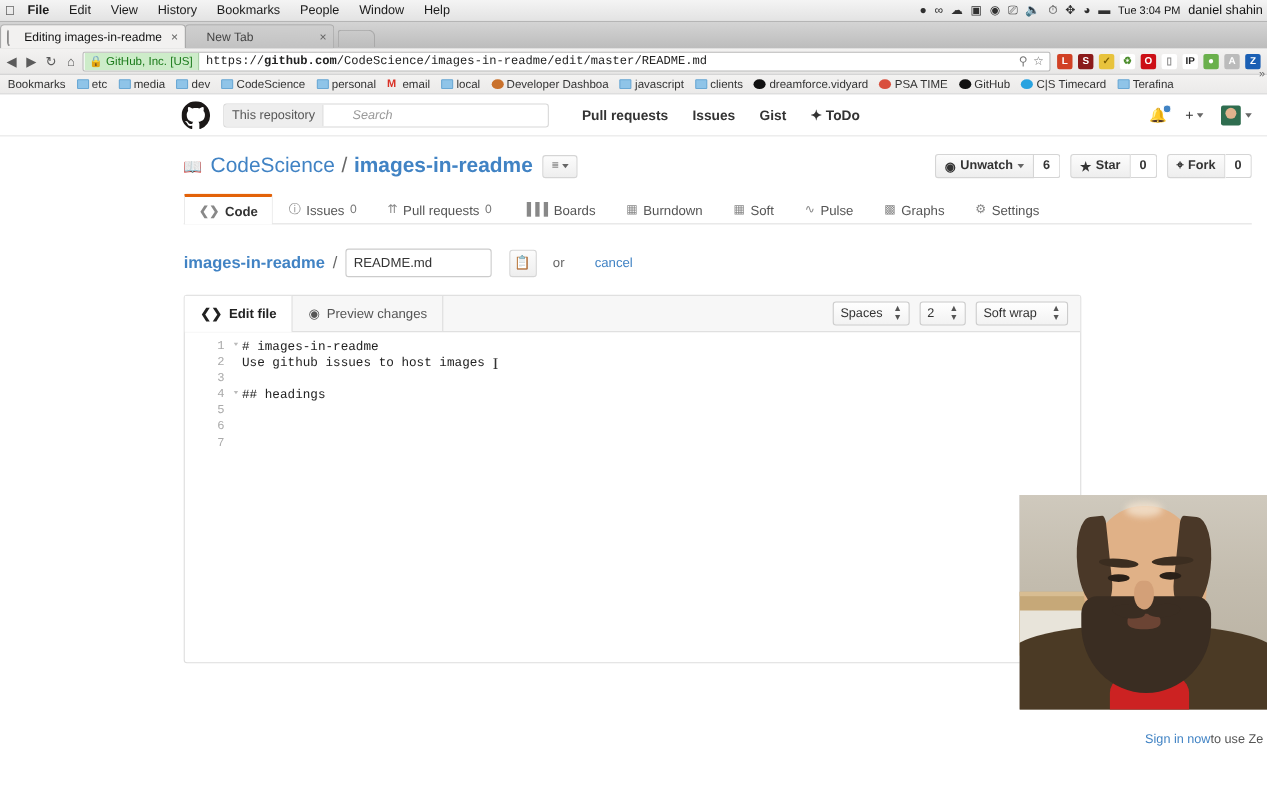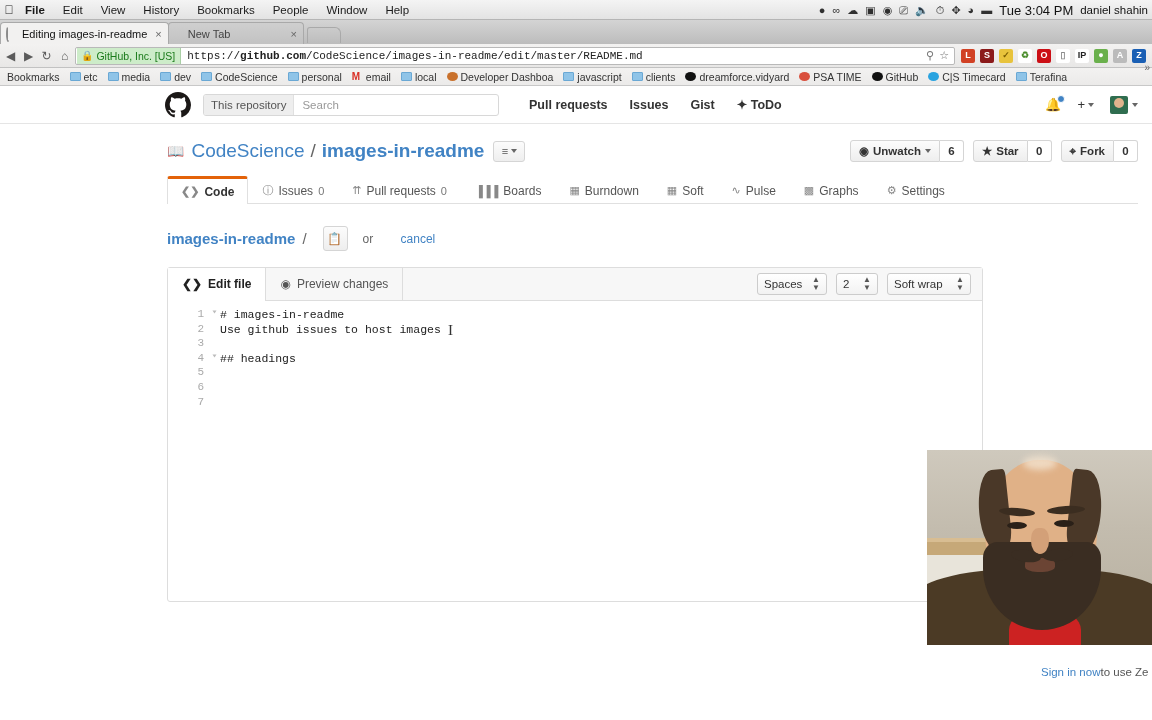--- a/index.html
+++ b/index.html
@@ -22,21 +22,21 @@
     position: relative;
   }
   .macbar .applemenu { width: 14px; text-align: center; font-size: 12px; }
   .macbar .mitem { padding: 0 9px; line-height: 20px; white-space: nowrap; }
   .macbar .mitem.bold { font-weight: bold; }
   .macbar .right {
     position: absolute; right: 0; top: 0; height: 20px;
     display: flex; align-items: center; gap: 7px; padding-right: 4px;
   }
   .macbar .sysicon { font-size: 11px; color: #303030; line-height: 20px; }
-  .macbar .clock { font-size: 13px; color: #111; white-space: nowrap; }
+  .macbar .clock { font-size: 10px; color: #111; white-space: nowrap; }
   .macbar .user { font-size: 11.5px; color: #111; white-space: nowrap; }
 
   
   .tabstrip {
     height: 24px;
     background: linear-gradient(to bottom, #d4d4d4, #bcbcbc);
     position: relative;
     display: flex; align-items: flex-end;
     padding-left: 0px;
   }
@@ -143,21 +143,21 @@
     display: flex; align-items: center;
     width: 296px; height: 22px;
     border: 1px solid #d8d8d8; border-radius: 3px;
     background: #fff; overflow: hidden;
   }
   .gh-scope {
     background: #eee; color: #555; font-size: 11.5px;
     padding: 0 7px; height: 20px; display: flex; align-items: center;
     border-right: 1px solid #e0e0e0;
   }
-  .gh-sinput { font-size: 11.5px; color: #999; padding-left: 8px; }
+  .gh-sinput { font-size: 11.5px; color: #999; padding-left: 26px; font-style: italic; }
   .gh-nav { display: flex; align-items: center; gap: 22px; margin-left: 30px; }
   .gh-nav a { font-size: 12.5px; color: #333; font-weight: bold; text-decoration: none; white-space: nowrap;}
   .gh-right { margin-left: auto; display: flex; align-items: center; gap: 16px; }
   .bell { position: relative; font-size: 13px; color: #333; }
   .bell .dot {
     position: absolute; top: -2px; right: -4px;
     width: 8px; height: 8px; border-radius: 50%;
     background: #4183c4; border: 1px solid #fff;
   }
   .plusmenu { font-size: 13px; color: #333; display: flex; align-items: center; gap: 3px; }
@@ -601,20 +601,21 @@
       </div>
     <div class="rtab">
         <span class="ic">⚙</span>
         <span>Settings</span>
       </div>
   </div>
 
   <div class="fileline">
     <span class="bc">images-in-readme</span>
     <span class="bcslash">/</span>
+    <span class="fname-input" placeholder="Name your file...">README.md</span>
     <span class="copybtn">📋</span>
     <span class="orcancel"><span>or</span> <a href="#">cancel</a></span>
   </div>
 
   <div class="editor-wrap">
     <div class="editor-head">
       <div class="ehtab active">
         <span>❮❯</span>
         <span>Edit file</span>
       </div>

